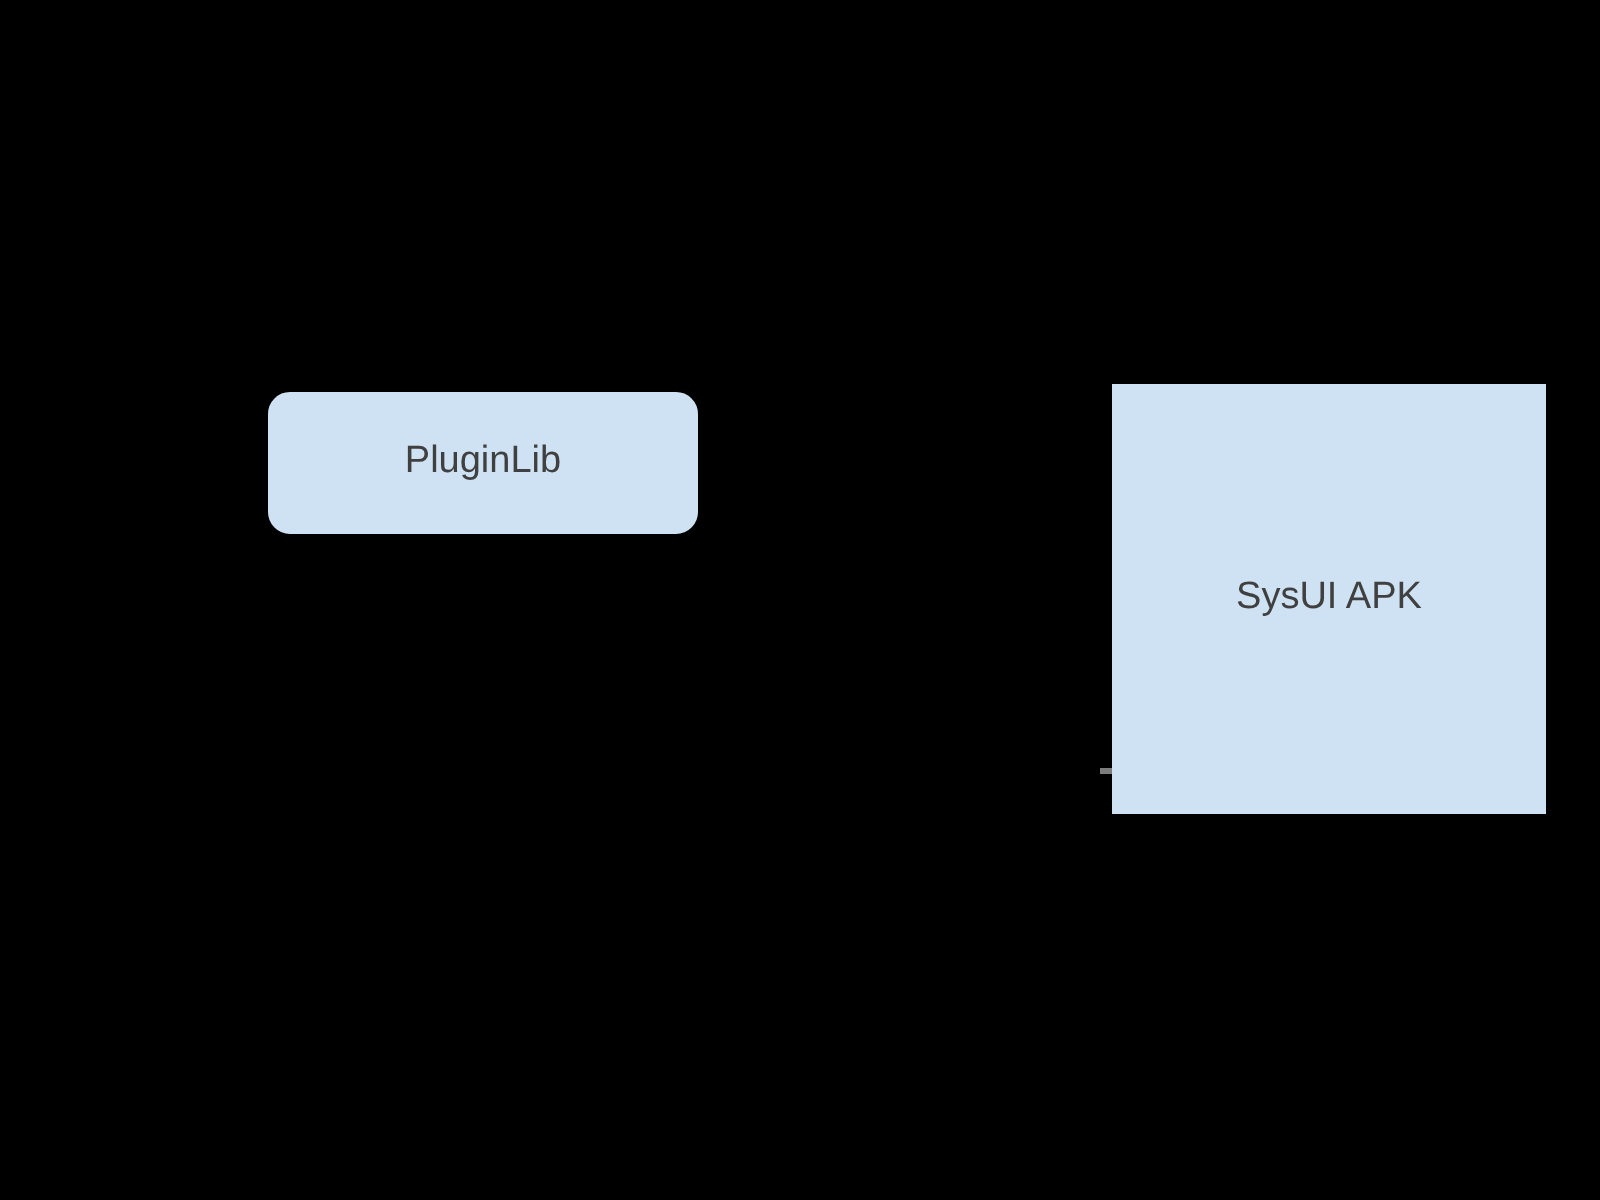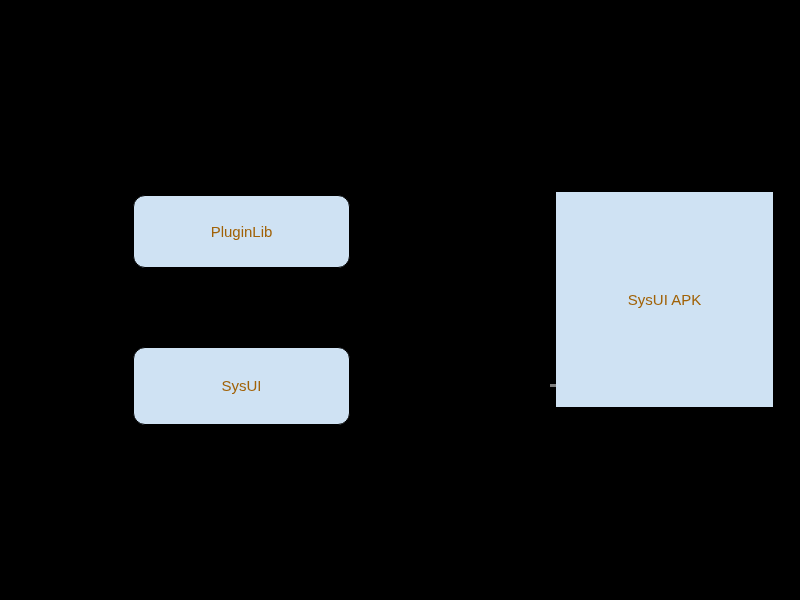--- a/index.html
+++ b/index.html
@@ -20,22 +20,22 @@
   .node {
     position: absolute;
     background: #cfe2f3;
     border: 1px solid #000000;
     display: flex;
     align-items: center;
     justify-content: center;
     box-sizing: border-box;
   }
   .node .label {
-    color: #a16207;
-    font-size: 15px;
+    color: #404040;
+    font-size: 19px;
     line-height: 1.2;
     white-space: nowrap;
   }
   .node.rounded {
     border-radius: 12px;
   }
   #node-pluginlib {
     left: 133px;
     top: 195px;
     width: 217px;
@@ -65,23 +65,20 @@
 </style>
 </head>
 <body>
 
 <div class="canvas">
 
   <div class="node rounded" id="node-pluginlib">
     <span class="label">PluginLib</span>
   </div>
 
-  <div class="node rounded" id="node-sysui">
-    <span class="label">SysUI</span>
-  </div>
 
   <div class="node" id="node-plugin-apk">
     <span class="label">SysUI APK</span>
   </div>
 
   <div class="arrow-tip"></div>
 
 </div>
 
 </body></html>

